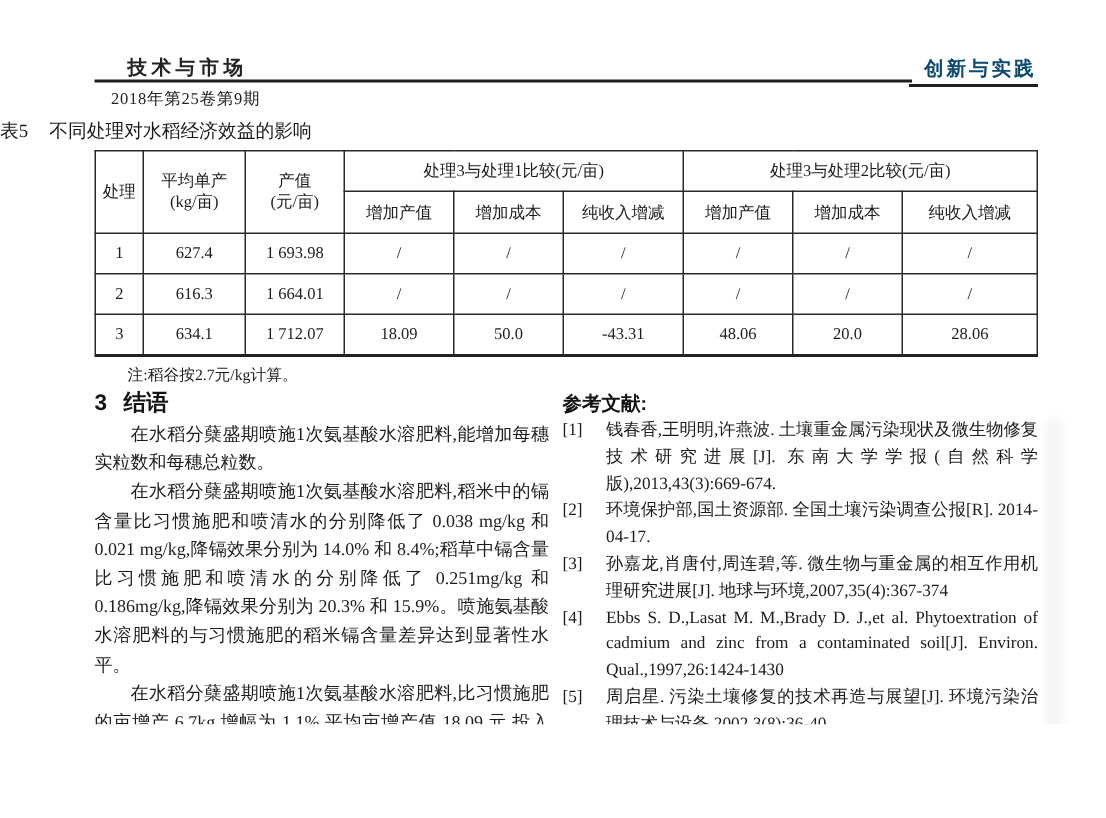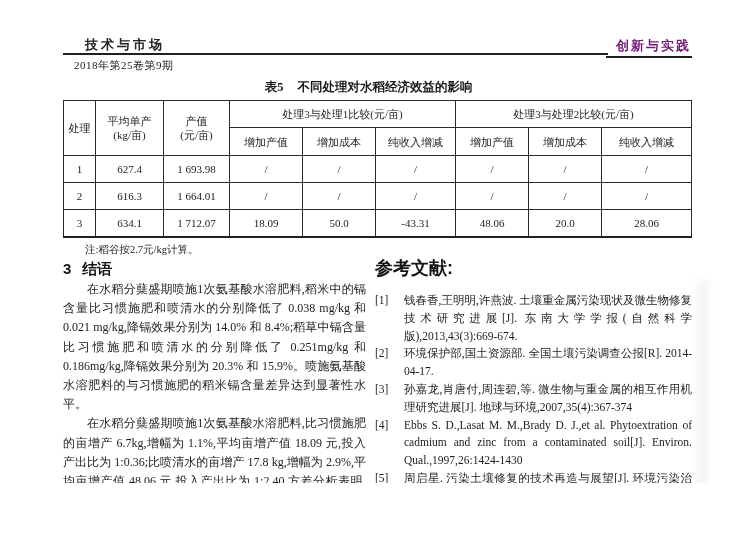--- a/index.html
+++ b/index.html
@@ -17,33 +17,33 @@
     font-size:13px; font-weight:bold; letter-spacing:3px;
     font-family:"Liberation Sans", sans-serif; color:#222;
   }
   .header-rule {
     position:absolute; left:63px; top:53px; width:545px; height:2px;
     background:#1f1f1f;
   }
   .section-name {
     position:absolute; right:46px; top:37px;
     font-size:13px; font-weight:bold; letter-spacing:2px;
-    font-family:"Liberation Sans", sans-serif; color:#701a75;
+    font-family:"Liberation Sans", sans-serif; color:#0c4a6e;
   }
   .section-underline {
     position:absolute; left:606px; top:56px; width:86px; height:2px;
     background:#1f1f1f;
   }
   .issue-info {
     position:absolute; left:74px; top:58px;
     font-size:11px; color:#222; letter-spacing:0.5px;text-align:right;
   }
   .table-title {
     position:absolute; left:0; top:79px; width:737px;
-    text-align:center; font-size:12.5px; font-weight:bold; color:#1a1a1a;
+    text-align:left; font-size:12.5px; font-weight:normal; color:#1a1a1a;
   }
   .table-title .tt-label { margin-right:14px; }
   table.data-table {
     position:absolute; left:63px; top:100px; width:628px;
     border-collapse:collapse; table-layout:fixed;
     font-size:11px; color:#1c1c1c;
     border:1.5px solid #2a2a2a;
     border-bottom:2.5px solid #222;
   }
   table.data-table th, table.data-table td {
@@ -68,23 +68,23 @@
     font-size:15px; font-weight:bold; line-height:19px;
     font-family:"Liberation Sans", sans-serif; color:#141414;
     margin-bottom:2px;
   }
   .conclusion-heading .sec-num { margin-right:11px; }
   .col-left p {
     font-size:12px; line-height:19.2px; text-indent:2em;
     text-align:justify; color:#1c1c1c;
   }
   .refs-heading {
-    font-size:18px; font-weight:bold; line-height:19px;
+    font-size:13px; font-weight:bold; line-height:19px;
     font-family:"Liberation Sans", sans-serif; color:#141414;
-    margin-bottom:14px;
+    margin-bottom:1px;
   }
   .ref-item {
     display:flex; font-size:11.5px; line-height:17.8px;
     color:#1c1c1c;
   }
   .ref-marker { width:22px; flex:0 0 22px; margin-right:7px; }
   .ref-text { flex:1; text-align:justify; }
   .funding-line {
     margin-top:4px; font-size:12px; line-height:18px;
     font-weight:bold; color:#141414;
@@ -181,20 +181,21 @@
     </tbody>
   </table>
 
   <div class="table-note">注:稻谷按2.7元/kg计算。</div>
 
   <div class="columns">
     <div class="col-left">
       <div class="conclusion-heading">
         <span class="sec-num">3</span><span>结语</span>
       </div>
+      <p>在水稻分蘖盛期喷施1次氨基酸水溶肥料,能增加每穗实粒数和每穗总粒数。</p>
       <p>在水稻分蘖盛期喷施1次氨基酸水溶肥料,稻米中的镉含量比习惯施肥和喷清水的分别降低了 0.038 mg/kg 和 0.021 mg/kg,降镉效果分别为 14.0% 和 8.4%;稻草中镉含量比习惯施肥和喷清水的分别降低了 0.251mg/kg 和 0.186mg/kg,降镉效果分别为 20.3% 和 15.9%。喷施氨基酸水溶肥料的与习惯施肥的稻米镉含量差异达到显著性水平。</p>
       <p>在水稻分蘖盛期喷施1次氨基酸水溶肥料,比习惯施肥的亩增产 6.7kg,增幅为 1.1%,平均亩增产值 18.09 元,投入产出比为 1:0.36;比喷清水的亩增产 17.8 kg,增幅为 2.9%,平均亩增产值 48.06 元,投入产出比为 1:2.40,方差分析表明,增产效果达显著水平。</p>
     </div>
 
     <div class="col-right">
       <div class="refs-heading">参考文献:</div>
       <div class="ref-item">
         <span class="ref-marker">[1]</span>
         <span class="ref-text">钱春香,王明明,许燕波. 土壤重金属污染现状及微生物修复技术研究进展[J]. 东南大学学报(自然科学版),2013,43(3):669-674.</span>
       </div>

